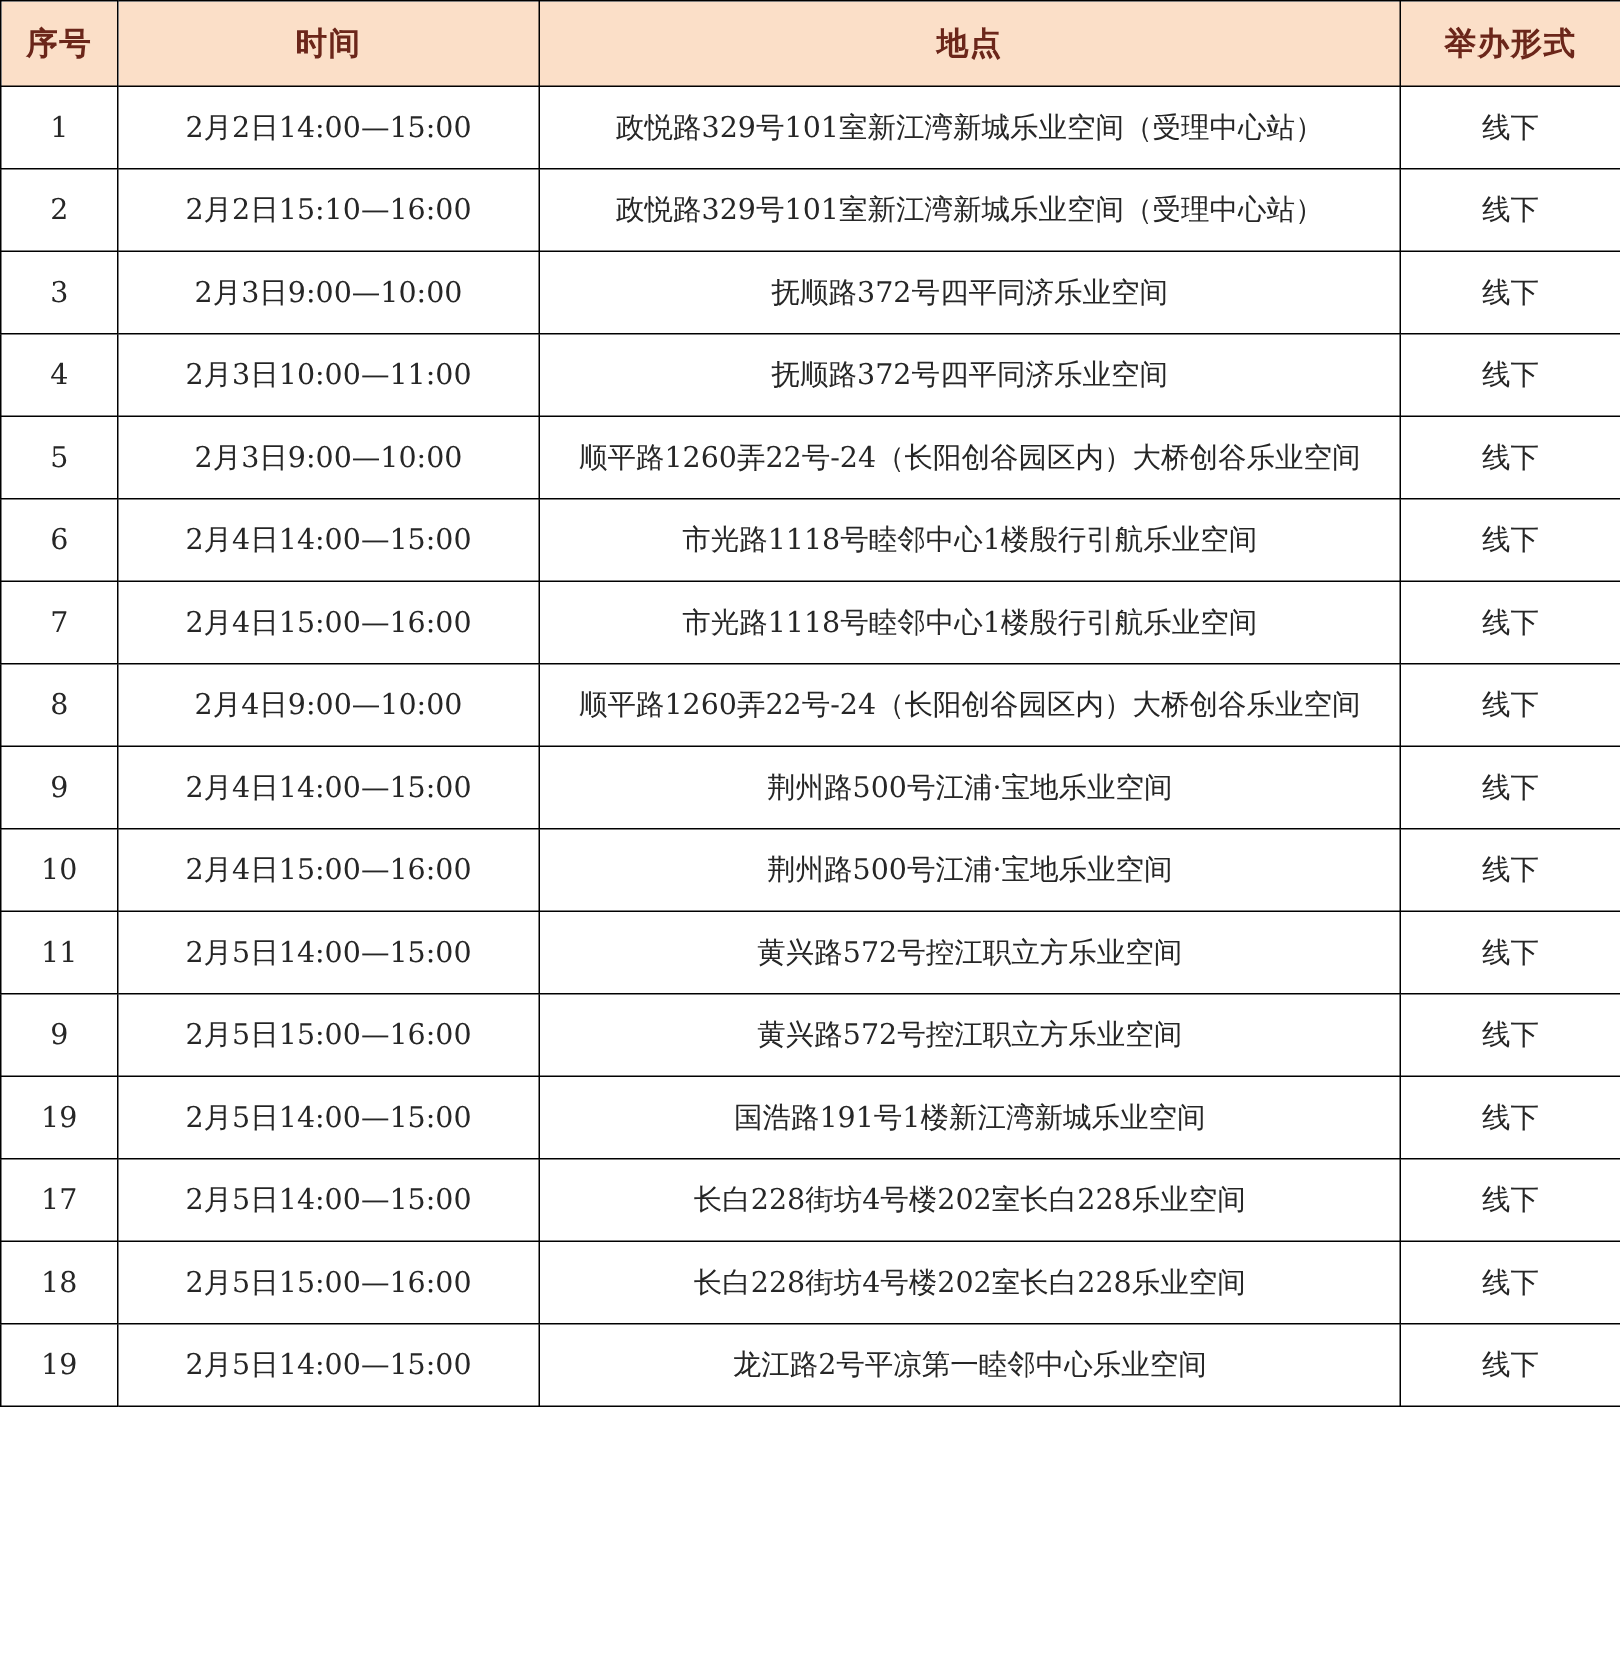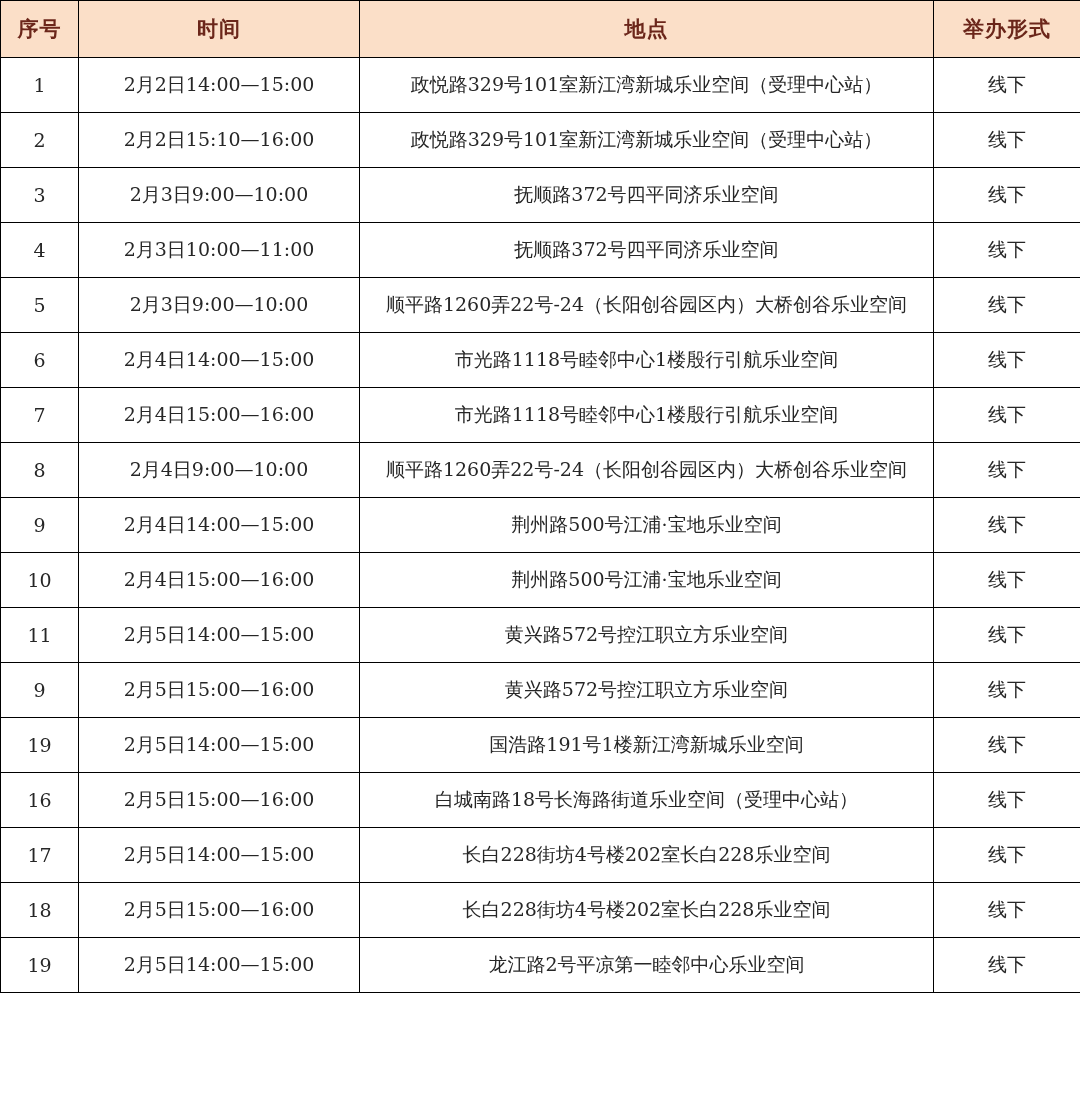--- a/index.html
+++ b/index.html
@@ -143,26 +143,20 @@
           <td class="col-location">黄兴路572号控江职立方乐业空间</td>
           <td class="col-format">线下</td>
         </tr>
         <tr>
           <td class="col-seq">19</td>
           <td class="col-time">2月5日14:00—15:00</td>
           <td class="col-location">国浩路191号1楼新江湾新城乐业空间</td>
           <td class="col-format">线下</td>
         </tr>
         <tr>
-          <td class="col-seq">16</td>
-          <td class="col-time">2月5日15:00—16:00</td>
-          <td class="col-location">白城南路18号长海路街道乐业空间（受理中心站）</td>
-          <td class="col-format">线下</td>
-        </tr>
-        <tr>
           <td class="col-seq">17</td>
           <td class="col-time">2月5日14:00—15:00</td>
           <td class="col-location">长白228街坊4号楼202室长白228乐业空间</td>
           <td class="col-format">线下</td>
         </tr>
         <tr>
           <td class="col-seq">18</td>
           <td class="col-time">2月5日15:00—16:00</td>
           <td class="col-location">长白228街坊4号楼202室长白228乐业空间</td>
           <td class="col-format">线下</td>

